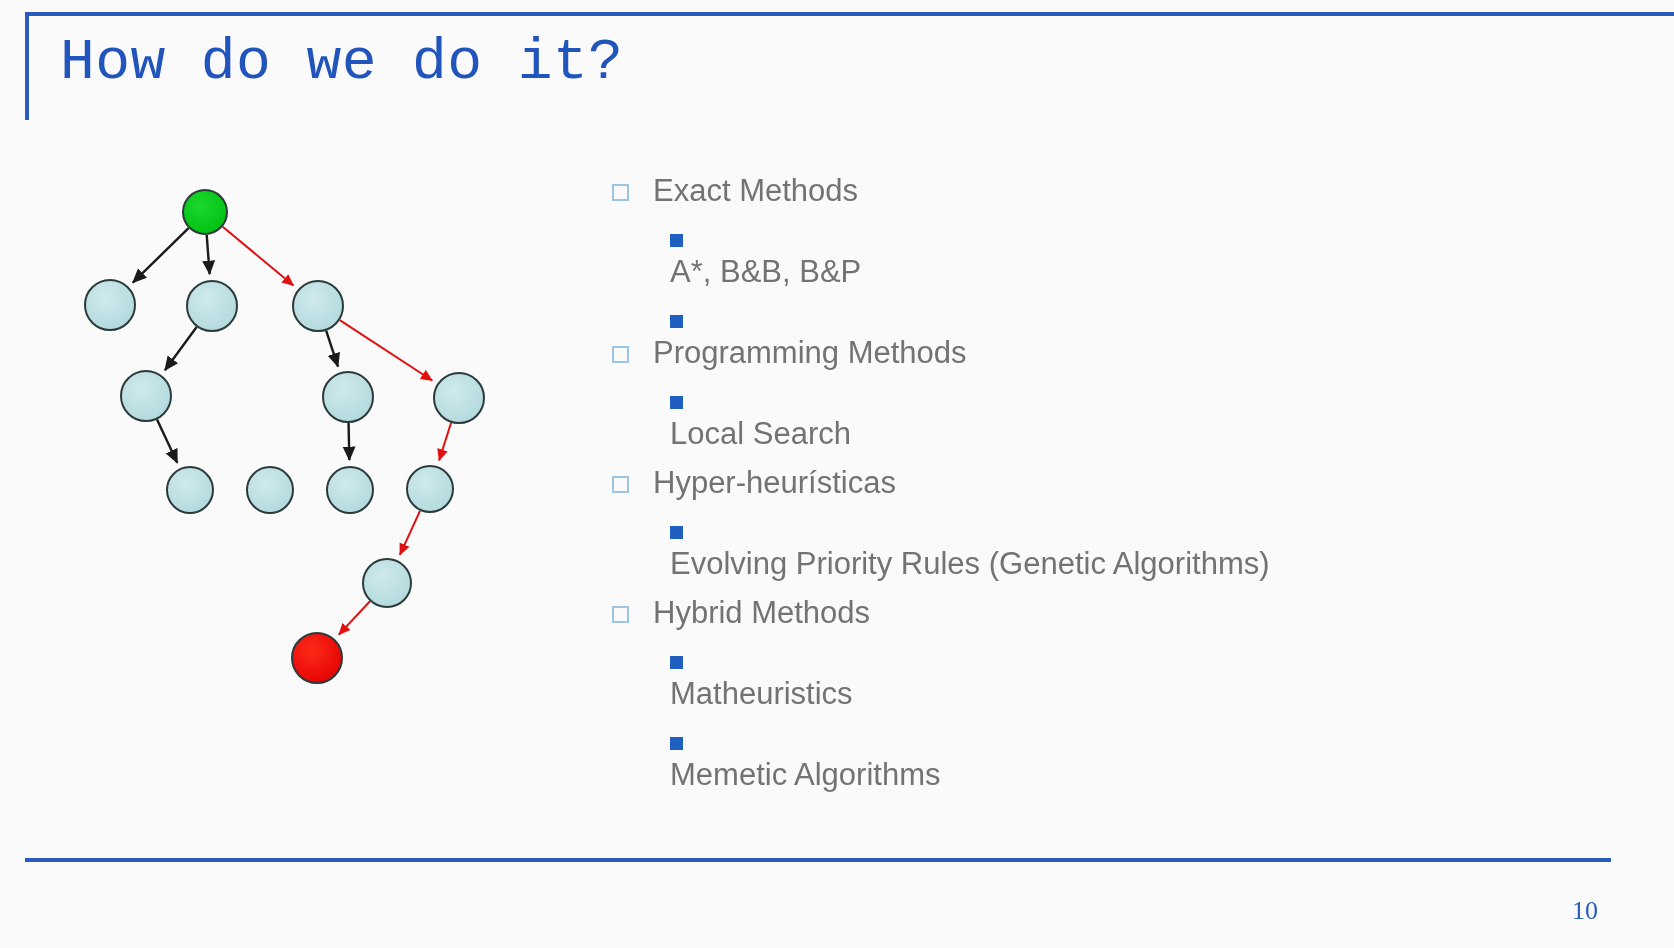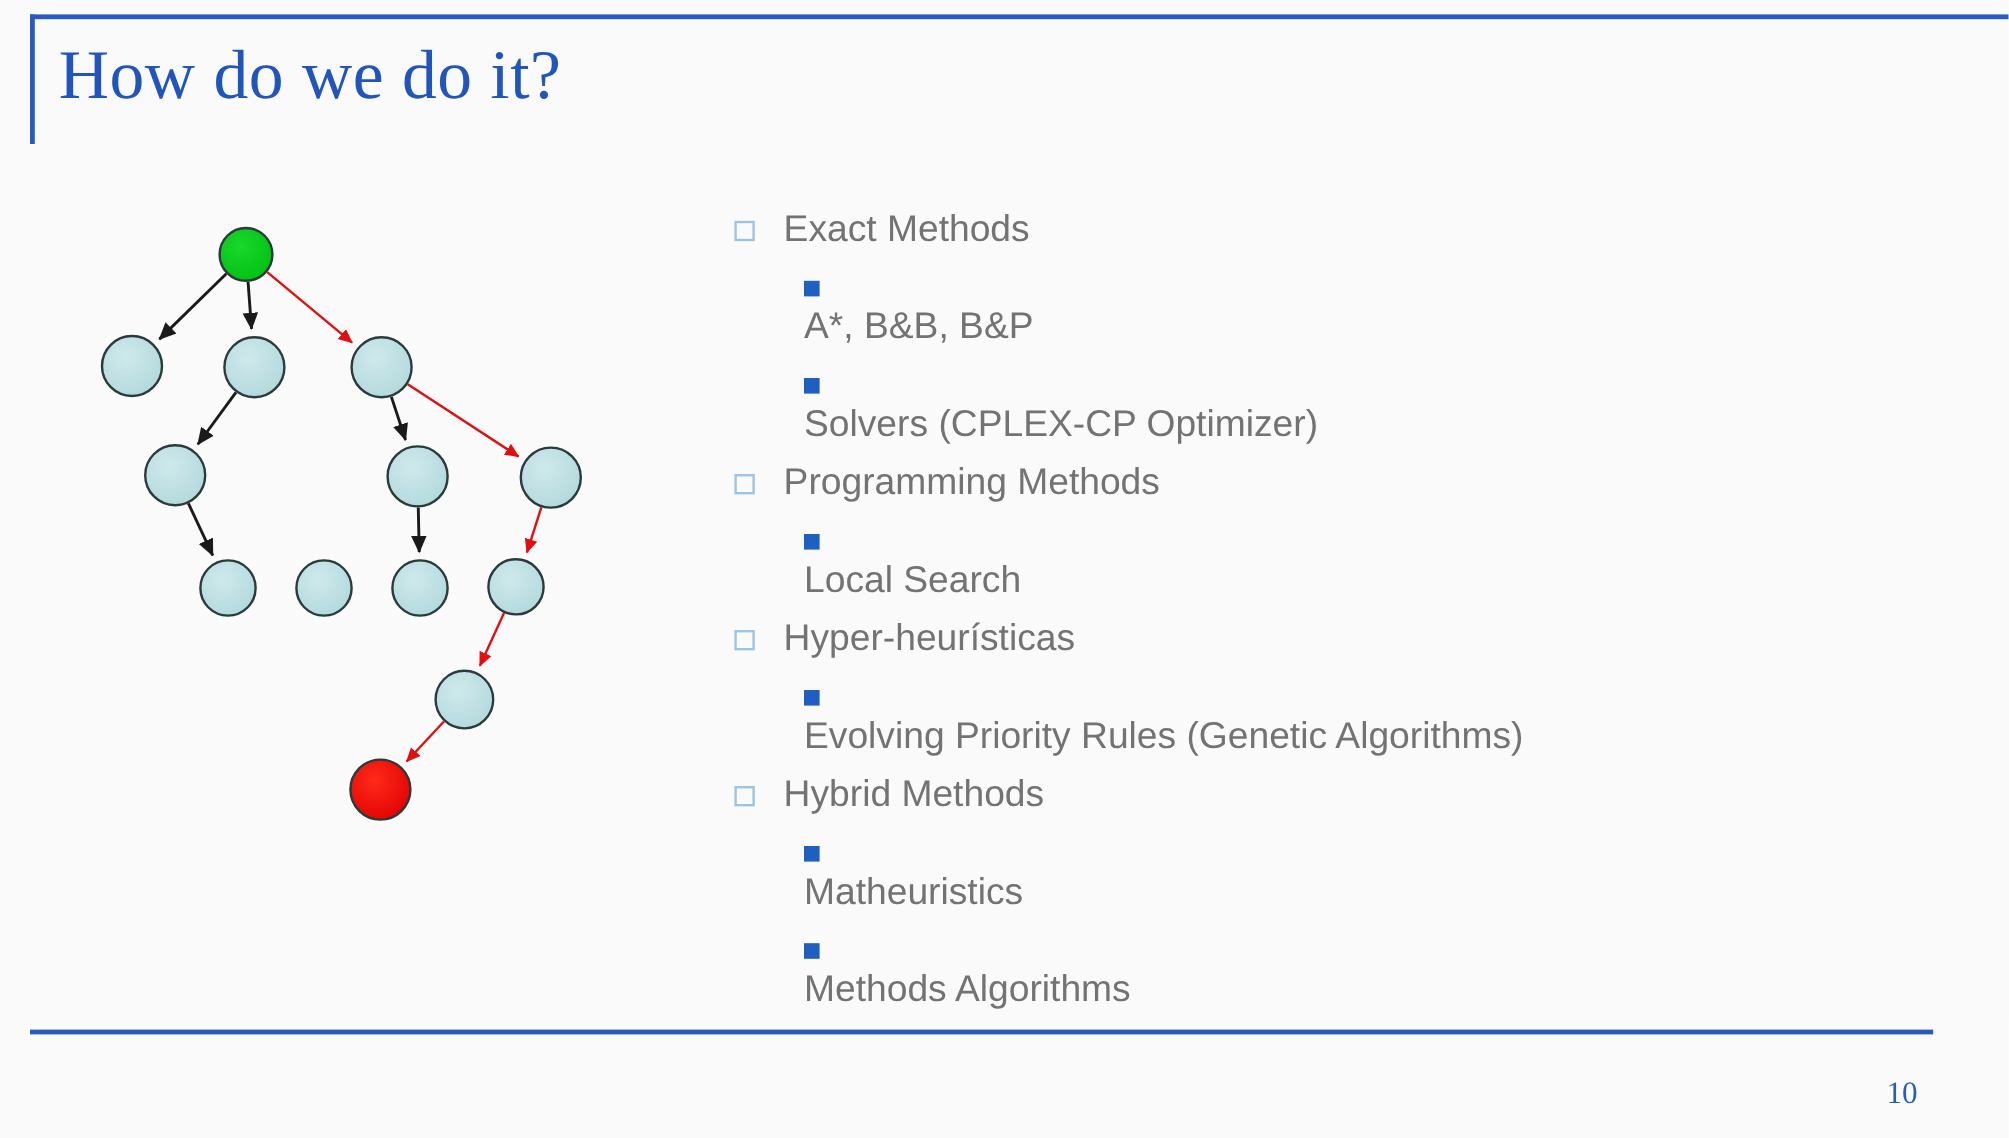--- a/index.html
+++ b/index.html
@@ -31,23 +31,23 @@
   #title-rule-left {
     position: absolute;
     left: 25px;
     top: 12px;
     width: 4px;
     height: 108px;
     background: #2a5bbf;
   }
   #page-title {
     position: absolute;
-    left: 49px;
+    left: 60px;
     top: 28px;
-    font-family: Liberation Serif, serif;
+    font-family: Liberation Mono, monospace;
     font-size: 58px;
     line-height: 70px;
     color: #2255bb;
     letter-spacing: 0.4px;
     white-space: nowrap;
   }
 
   
   #tree-diagram {
     position: absolute;
@@ -191,21 +191,20 @@
       <div class="bullet-row level-1">
         <span class="marker"></span>
         <span class="bullet-text">Exact Methods</span>
       </div>
       <div class="bullet-row level-2">
         <span class="marker"></span>
         <span class="bullet-text">A*, B&amp;B, B&amp;P</span>
       </div>
       <div class="bullet-row level-2">
         <span class="marker"></span>
-        <span class="bullet-text">Solvers (CPLEX-CP Optimizer)</span>
       </div>
       <div class="bullet-row level-1">
         <span class="marker"></span>
         <span class="bullet-text">Programming Methods</span>
       </div>
       <div class="bullet-row level-2">
         <span class="marker"></span>
         <span class="bullet-text">Local Search</span>
       </div>
       <div class="bullet-row level-1">
@@ -219,20 +218,20 @@
       <div class="bullet-row level-1">
         <span class="marker"></span>
         <span class="bullet-text">Hybrid Methods</span>
       </div>
       <div class="bullet-row level-2">
         <span class="marker"></span>
         <span class="bullet-text">Matheuristics</span>
       </div>
       <div class="bullet-row level-2">
         <span class="marker"></span>
-        <span class="bullet-text">Methods Algorithms</span>
+        <span class="bullet-text">Memetic Algorithms</span>
       </div>
     </div>
 
   <div id="footer-rule"></div>
   <div id="page-number">10</div>
 
 </div>
 
 </body></html>

